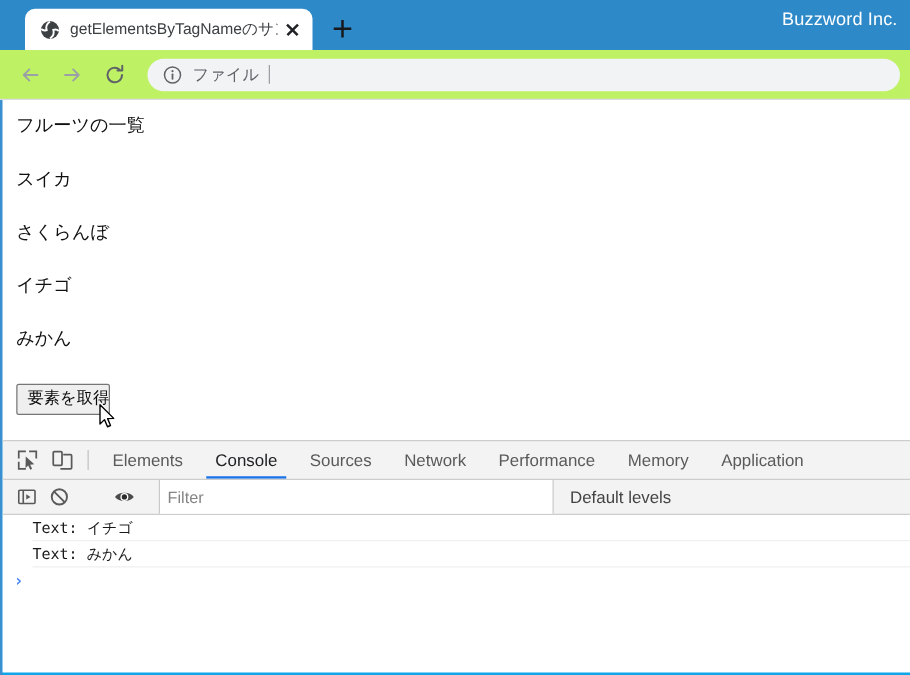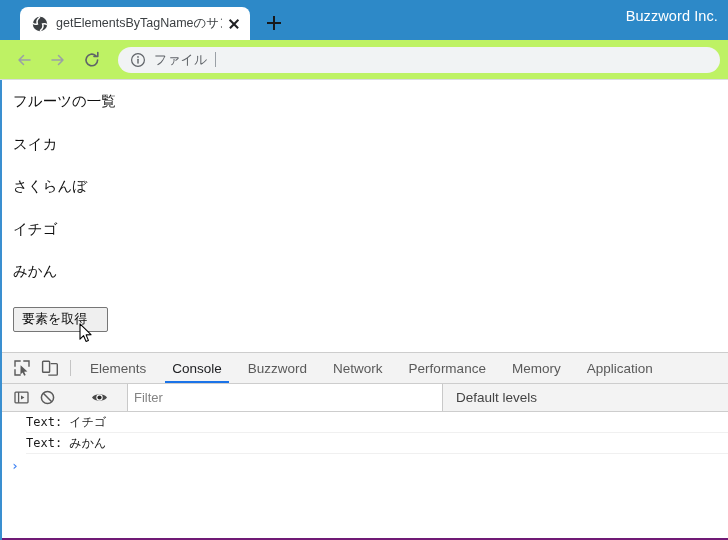--- a/index.html
+++ b/index.html
@@ -184,39 +184,39 @@
     font-family: "DejaVu Sans", "Liberation Sans", sans-serif;
   }
   .page-button {
     display: inline-block;
     font-size: 13px;
     font-family: "DejaVu Sans", "Liberation Sans", sans-serif;
     color: #0a0a0a;
     background: #efefef;
     border: 1px solid #767676;
     border-radius: 2px;
-    padding: 4px 20px 5px 8px;
+    padding: 4px 0 5px 8px;
     margin-left: 1px;
     cursor: pointer;
     line-height: 1.1;
   }
   .cursor-arrow {
     position: absolute;
     left: 79px;
     top: 323px;
     width: 14px;
     height: 20px;
     pointer-events: none;
   }
 
   
   .devtools {
     border-left: 2px solid #3a8fd0;
     box-sizing: border-box;
-    background: #701a75;
+    background: #0ea5e9;
     height: 188px;
   }
   .dt-tabbar {
     height: 32px;
     background: #f3f3f3;
     border-top: 1px solid #cdcdcd;
     border-bottom: 1px solid #cdcdcd;
     display: flex;
     align-items: stretch;
     box-sizing: border-box;
@@ -459,21 +459,21 @@
 
       <div class="dt-vsep"></div>
 
       <div class="dt-tab">
         <span>Elements</span>
       </div>
       <div class="dt-tab active">
         <span>Console</span>
       </div>
       <div class="dt-tab">
-        <span>Buzzword</span>
+        <span>Sources</span>
       </div>
       <div class="dt-tab">
         <span>Network</span>
       </div>
       <div class="dt-tab">
         <span>Performance</span>
       </div>
       <div class="dt-tab">
         <span>Memory</span>
       </div>

